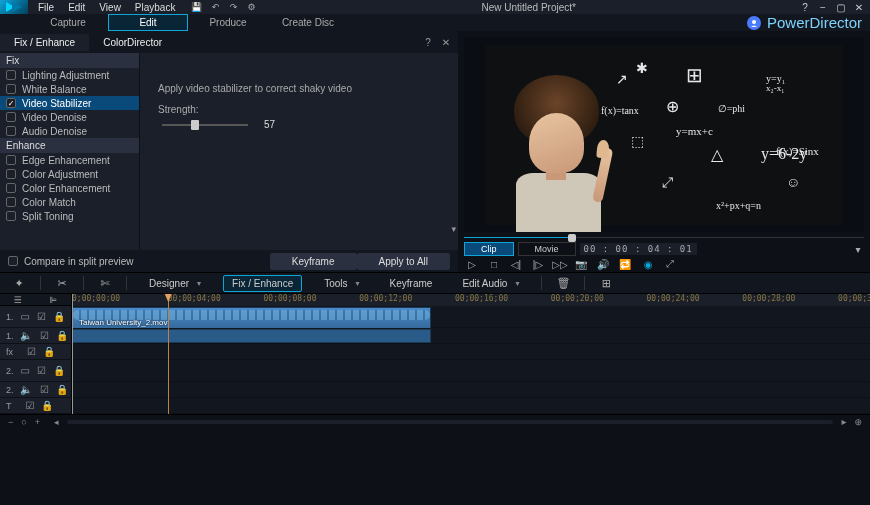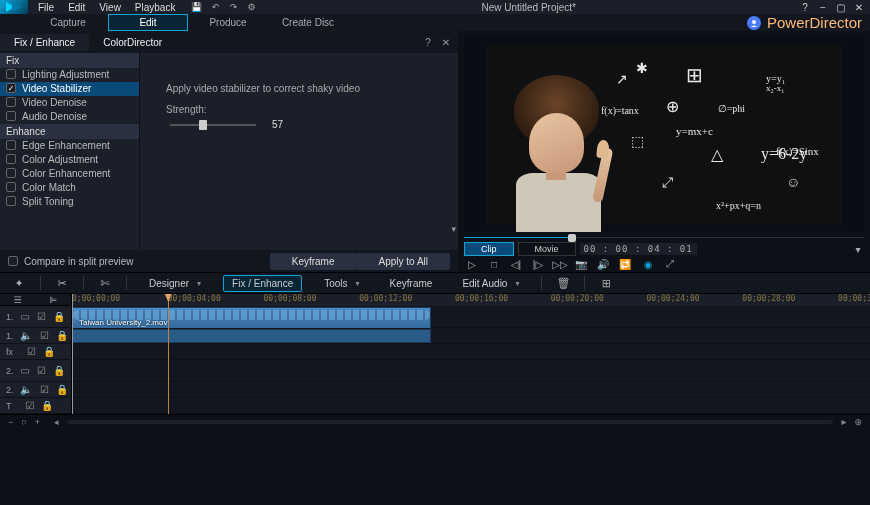--- a/index.html
+++ b/index.html
@@ -13,32 +13,32 @@
 .mi-btn { width: 16px; height: 14px; display: flex; align-items: center; justify-content: center; color: #aaa; font-size: 9px; }
 .title-center { flex: 1; text-align: center; color: #bbb; font-size: 10px; }
 .title-right { display: flex; align-items: center; gap: 4px; padding-right: 4px; }
 .win-btn { width: 14px; height: 14px; display: flex; align-items: center; justify-content: center; color: #ccc; font-size: 10px; }
 .modebar { height: 17px; background: #12161e; display: flex; align-items: center; justify-content: space-between; }
 .modes { display: flex; gap: 0; margin-left: 28px; }
 .mode-btn { width: 80px; text-align: center; padding: 2px 0; color: #aaa; font-size: 10px; border: 1px solid transparent; }
 .mode-btn.active { color: #fff; border: 1px solid #0ea5d9; background: #0a2535; }
 .brand { display: flex; align-items: center; gap: 6px; padding-right: 8px; }
 .brand-icon { width: 14px; height: 14px; background: #4a7bff; border-radius: 50%; display: flex; align-items: center; justify-content: center; }
-.brand-text { color: #fdba74; font-size: 15px; font-weight: 300; }
+.brand-text { color: #7dd3fc; font-size: 15px; font-weight: 300; }
 .workarea { display: flex; height: 241px; }
 .leftpanel { width: 458px; background: #1a1f2a; display: flex; flex-direction: column; }
 .panel-tabs { height: 22px; display: flex; align-items: center; background: #12161e; }
 .ptab { padding: 3px 14px; color: #eee; font-size: 10px; }
 .ptab.active { background: #1a1f2a; }
 .panel-tabs-right { margin-left: auto; display: flex; padding-right: 6px; gap: 6px; }
 .pt-icon { width: 12px; height: 12px; display: flex; align-items: center; justify-content: center; color: #999; }
-.panel-body { flex: 1; display: flex; gap: 8px; }
+.panel-body { flex: 1; display: flex; }
 .fixlist { width: 140px; background: #1a1f2a; overflow-y: auto; border-right: 1px solid #0d1117; }
 .fixgroup { background: #2a3040; padding: 2px 6px; color: #ddd; font-size: 10px; }
-.fixitem { display: flex; gap: 6px; padding: 1px 6px; color: #bbb; font-size: 10px; height: 14px; }
+.fixitem { display: flex; align-items: center; gap: 6px; padding: 1px 6px; color: #bbb; font-size: 10px; height: 14px; }
 .fixitem.selected { background: #0a4a7a; color: #fff; }
 .chk { width: 10px; height: 10px; border: 1px solid #666; background: #1a1f2a; border-radius: 2px; display: flex; align-items: center; justify-content: center; font-size: 8px; color: #fff; }
 .chk.on::after { content: "✓"; }
 .fixcontent { flex: 1; padding: 30px 16px 10px 18px; color: #aaa; font-size: 10px; position: relative; }
 .fixcontent .scrollcue { position: absolute; right: 2px; bottom: 16px; font-size: 9px; color: #999; }
 .slider-row { display: flex; align-items: center; gap: 10px; margin-top: 4px; }
 .slider { position: relative; width: 86px; height: 2px; background: #555; margin-left: 4px;}
 .slider-thumb { position: absolute; top: -4px; width: 8px; height: 10px; background: #ccc; border-radius: 1px; }
 .slider-val { color: #ddd; font-size: 10px; margin-left: 6px;}
 .panel-footer { height: 22px; display: flex; align-items: center; background: #12161e; padding: 0 8px; }
@@ -153,20 +153,24 @@
         <div class="pt-icon">✕</div>
       </div>
     </div>
     <div class="panel-body">
       <div class="fixlist">
         <div class="fixgroup">Fix</div>
         <div class="fixitem">
             <div class="chk"></div>
             <span>Lighting Adjustment</span>
           </div>
+        <div class="fixitem">
+            <div class="chk"></div>
+            <span>White Balance</span>
+          </div>
         <div class="fixitem selected">
             <div class="chk on"></div>
             <span>Video Stabilizer</span>
           </div>
         <div class="fixitem">
             <div class="chk"></div>
             <span>Video Denoise</span>
           </div>
         <div class="fixitem">
             <div class="chk"></div>

